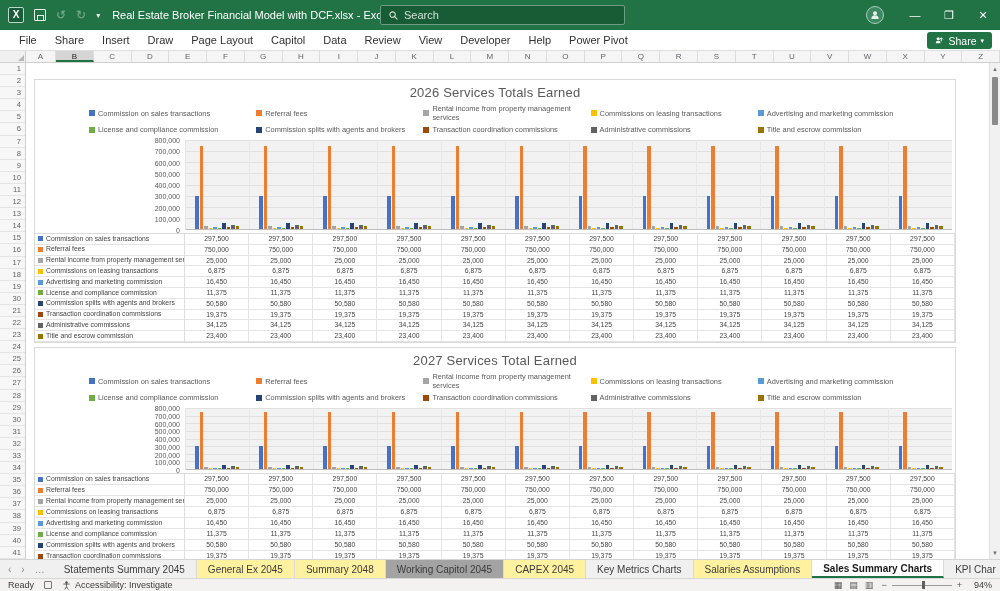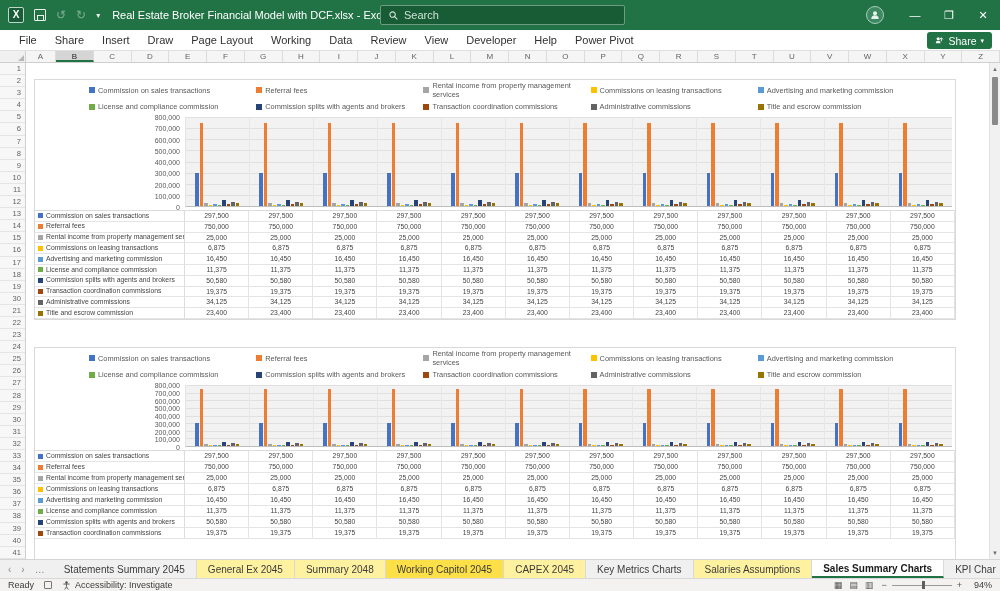--- a/index.html
+++ b/index.html
@@ -67,21 +67,21 @@
   .varrow { height:12px; text-align:center; font-size:6px; color:#707070; line-height:12px; }
   .vthumb { position:absolute; left:2px; right:2px; top:14px; height:48px; background:#8a8a8a; border-radius:1px; }
   .varrow.down { position:absolute; bottom:0; left:0; right:0; }
 
   
   .tabbar { height:19px; background:#f0f0f0; border-top:1px solid #d4d4d4; display:flex; align-items:stretch; font-size:10px; color:#3b3b3b; }
   .tabnav { display:flex; align-items:center; gap:2px; padding:0 4px; color:#888; }
   .tabnav span { padding:0 4px; font-size:10px; }
   .sheettab { display:flex; align-items:center; padding:0 11px; border-right:1px solid #d9d9d9; white-space:nowrap; }
   .sheettab.yellow { background:#fef2a0; }
-  .sheettab.white { background:#fde047; }
+  .sheettab.white { background:#a3a3a3; }
   .sheettab.active { background:#ffffff; font-weight:bold; color:#1a1a1a; border-bottom:2px solid #217346; }
 
   
   .statusbar { height:13px; background:#f3f2f1; border-top:1px solid #d8d8d8; display:flex; align-items:center; font-size:9px; color:#3b3b3b; padding:0 8px; gap:10px; }
   .acc-group { display:flex; align-items:center; gap:4px; }
   .macro-icon { width:8px; height:8px; border:1px solid #777; border-radius:1px; }
   .acc-icon { font-size:9px; color:#555; }
   .sb-right { margin-left:auto; display:flex; align-items:center; gap:8px; }
   .viewicons { display:flex; gap:7px; font-size:9px; color:#555; }
   .zoomctl { display:flex; align-items:center; gap:5px; color:#555; }
@@ -121,21 +121,21 @@
   </div>
 </div>
 
 <div class="menubar">
   <div style="display:flex;">
       <div class="menu-item">File</div>
       <div class="menu-item">Share</div>
       <div class="menu-item">Insert</div>
       <div class="menu-item">Draw</div>
       <div class="menu-item">Page Layout</div>
-      <div class="menu-item">Working</div>
+      <div class="menu-item">Capitol</div>
       <div class="menu-item">Data</div>
       <div class="menu-item">Review</div>
       <div class="menu-item">View</div>
       <div class="menu-item">Developer</div>
       <div class="menu-item">Help</div>
       <div class="menu-item">Power Pivot</div>
     </div>
   <div class="share-btn">
     <svg width="9" height="9" viewBox="0 0 10 10">
         <circle cx="3.5" cy="3" r="1.7" fill="#fff"></circle>
@@ -218,20 +218,21 @@
       <div class="rownum">35</div>
       <div class="rownum">36</div>
       <div class="rownum">37</div>
       <div class="rownum">38</div>
       <div class="rownum">39</div>
       <div class="rownum">40</div>
       <div class="rownum">41</div>
     </div>
   <div id="charts-layer">
       <div class="chart chart1">
+        <div class="chart-title">2026 Services Totals Earned</div>
         <div class="legend">
           <div class="legend-item">
             <span class="key" style="background: rgb(68, 114, 196);"></span>
             <span>Commission on sales transactions</span>
           </div>
           <div class="legend-item">
             <span class="key" style="background: rgb(237, 125, 49);"></span>
             <span>Referral fees</span>
           </div>
           <div class="legend-item">
@@ -591,20 +592,21 @@
           <div class="tcell">23,400</div>
           <div class="tcell">23,400</div>
           <div class="tcell">23,400</div>
           <div class="tcell">23,400</div>
           <div class="tcell">23,400</div>
           <div class="tcell">23,400</div>
           <div class="tcell">23,400</div>
         </div>
       </div>
       <div class="chart chart2">
+        <div class="chart-title">2027 Services Total Earned</div>
         <div class="legend">
           <div class="legend-item">
             <span class="key" style="background: rgb(68, 114, 196);"></span>
             <span>Commission on sales transactions</span>
           </div>
           <div class="legend-item">
             <span class="key" style="background: rgb(237, 125, 49);"></span>
             <span>Referral fees</span>
           </div>
           <div class="legend-item">

